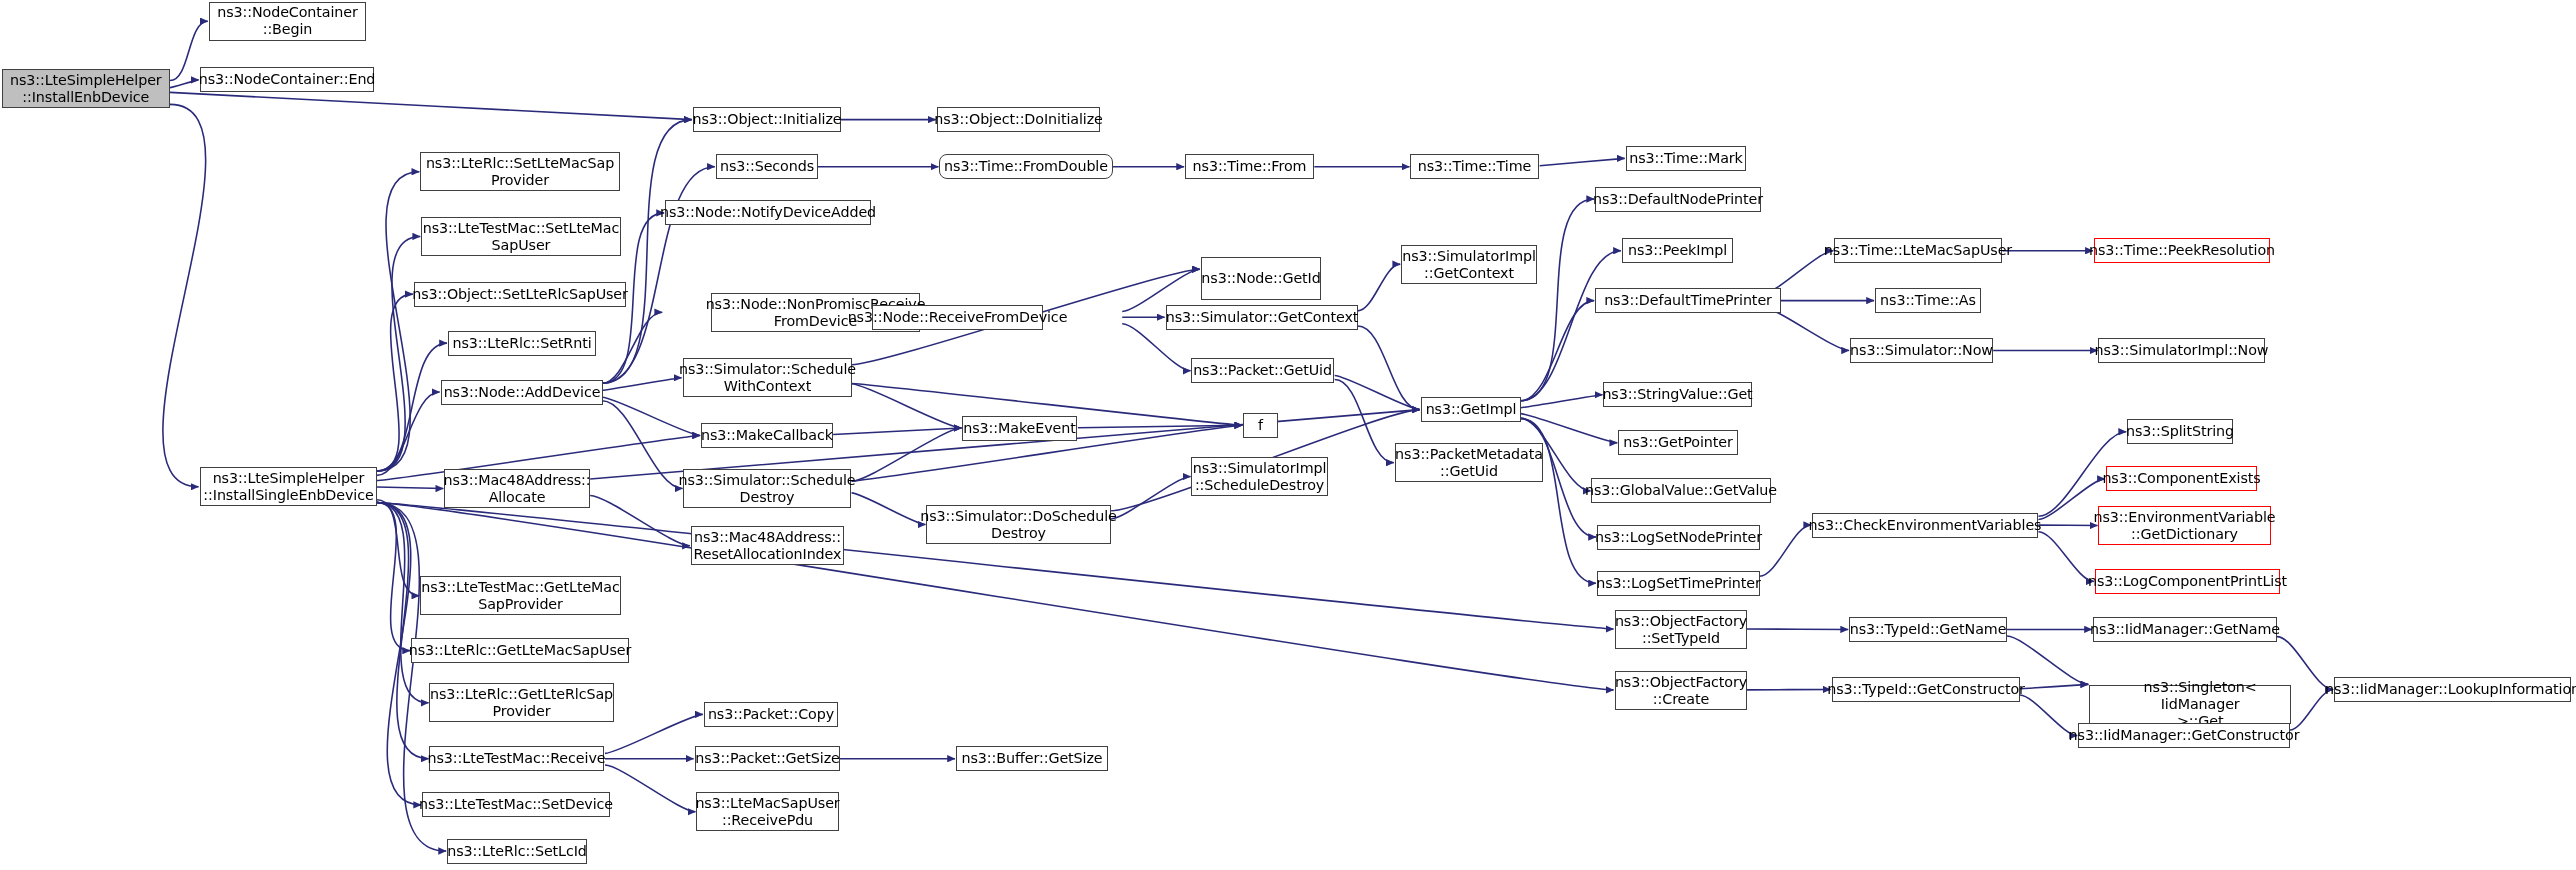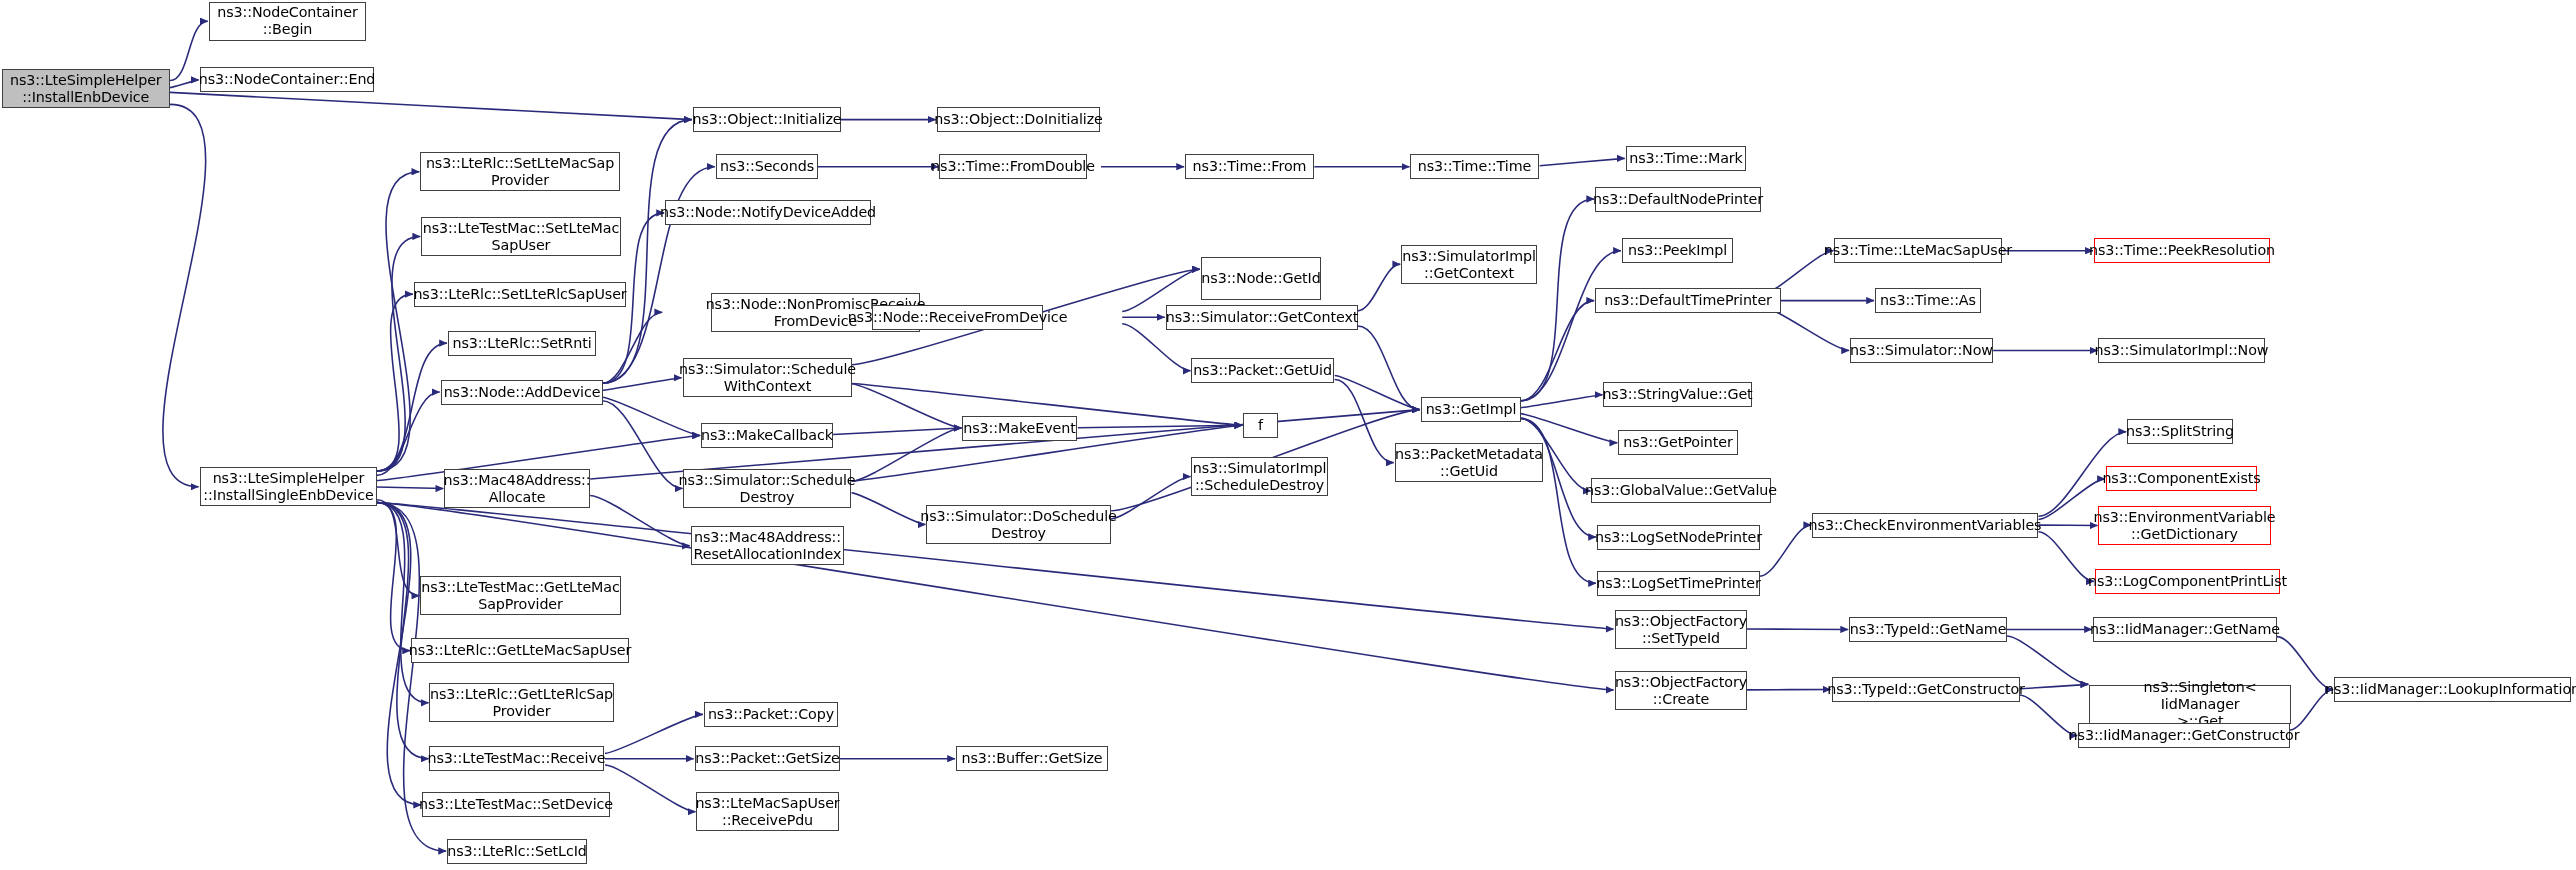--- a/index.html
+++ b/index.html
@@ -149,21 +149,21 @@
 ::InstallEnbDevice</span></div>
       <div class="node" style="left: 209px; top: 1.8px; width: 157px; height: 39px;"><span>ns3::NodeContainer
 ::Begin</span></div>
       <div class="node" style="left: 200px; top: 67px; width: 174px; height: 25px;"><span>ns3::NodeContainer::End</span></div>
       <div class="node" style="left: 200px; top: 467px; width: 177px; height: 39px;"><span>ns3::LteSimpleHelper
 ::InstallSingleEnbDevice</span></div>
       <div class="node" style="left: 420px; top: 152px; width: 200px; height: 39px;"><span>ns3::LteRlc::SetLteMacSap
 Provider</span></div>
       <div class="node" style="left: 421px; top: 217px; width: 200px; height: 39px;"><span>ns3::LteTestMac::SetLteMac
 SapUser</span></div>
-      <div class="node" style="left: 414px; top: 282px; width: 212px; height: 25px;"><span>ns3::LteRlc::SetLteRlcSapUser</span></div>
+      <div class="node" style="left: 414px; top: 282px; width: 212px; height: 25px;"><span>ns3::Object::SetLteRlcSapUser</span></div>
       <div class="node" style="left: 448px; top: 331px; width: 148px; height: 25px;"><span>ns3::LteRlc::SetRnti</span></div>
       <div class="node" style="left: 441px; top: 380px; width: 162px; height: 25px;"><span>ns3::Node::AddDevice</span></div>
       <div class="node" style="left: 444px; top: 469px; width: 146px; height: 39px;"><span>ns3::Mac48Address::
 Allocate</span></div>
       <div class="node" style="left: 420px; top: 576px; width: 201px; height: 39px;"><span>ns3::LteTestMac::GetLteMac
 SapProvider</span></div>
       <div class="node" style="left: 411px; top: 638px; width: 218px; height: 25px;"><span>ns3::LteRlc::GetLteMacSapUser</span></div>
       <div class="node" style="left: 429px; top: 683px; width: 185px; height: 39px;"><span>ns3::LteRlc::GetLteRlcSap
 Provider</span></div>
       <div class="node" style="left: 429px; top: 746px; width: 175px; height: 25px;"><span>ns3::LteTestMac::Receive</span></div>
@@ -179,21 +179,21 @@
       <div class="node" style="left: 701px; top: 423px; width: 132px; height: 25px;"><span>ns3::MakeCallback</span></div>
       <div class="node" style="left: 683px; top: 469px; width: 168px; height: 39px;"><span>ns3::Simulator::Schedule
 Destroy</span></div>
       <div class="node" style="left: 691px; top: 526px; width: 153px; height: 39px;"><span>ns3::Mac48Address::
 ResetAllocationIndex</span></div>
       <div class="node" style="left: 704px; top: 702px; width: 134px; height: 25px; align-items: center;"><span>ns3::Packet::Copy</span></div>
       <div class="node" style="left: 695px; top: 746px; width: 145px; height: 25px;"><span>ns3::Packet::GetSize</span></div>
       <div class="node" style="left: 696px; top: 792px; width: 143px; height: 39px;"><span>ns3::LteMacSapUser
 ::ReceivePdu</span></div>
       <div class="node" style="left: 937px; top: 107px; width: 163px; height: 25px;"><span>ns3::Object::DoInitialize</span></div>
-      <div class="node" style="left: 939px; top: 154px; width: 148px; height: 25px;"><span>ns3::Time::FromDouble</span></div>
+      <div class="node" style="left: 939px; top: 154px; width: 174px; height: 25px; border-radius: 8px;"><span>ns3::Time::FromDouble</span></div>
       <div class="node" style="left: 872px; top: 305px; width: 171px; height: 25px;"><span>ns3::Node::ReceiveFromDevice</span></div>
       <div class="node" style="left: 962px; top: 416px; width: 115px; height: 25px;"><span>ns3::MakeEvent</span></div>
       <div class="node" style="left: 926px; top: 505px; width: 185px; height: 39px;"><span>ns3::Simulator::DoSchedule
 Destroy</span></div>
       <div class="node" style="left: 1201px; top: 257px; width: 120px; height: 43px;"><span>ns3::Node::GetId</span></div>
       <div class="node" style="left: 1166px; top: 305px; width: 192px; height: 25px;"><span>ns3::Simulator::GetContext</span></div>
       <div class="node" style="left: 1191px; top: 358px; width: 143px; height: 25px; justify-content: center;"><span>ns3::Packet::GetUid</span></div>
       <div class="node" style="left: 1243px; top: 413px; width: 35px; height: 25px;"><span>f</span></div>
       <div class="node" style="left: 1191px; top: 457px; width: 137px; height: 39px;"><span>ns3::SimulatorImpl
 ::ScheduleDestroy</span></div>

